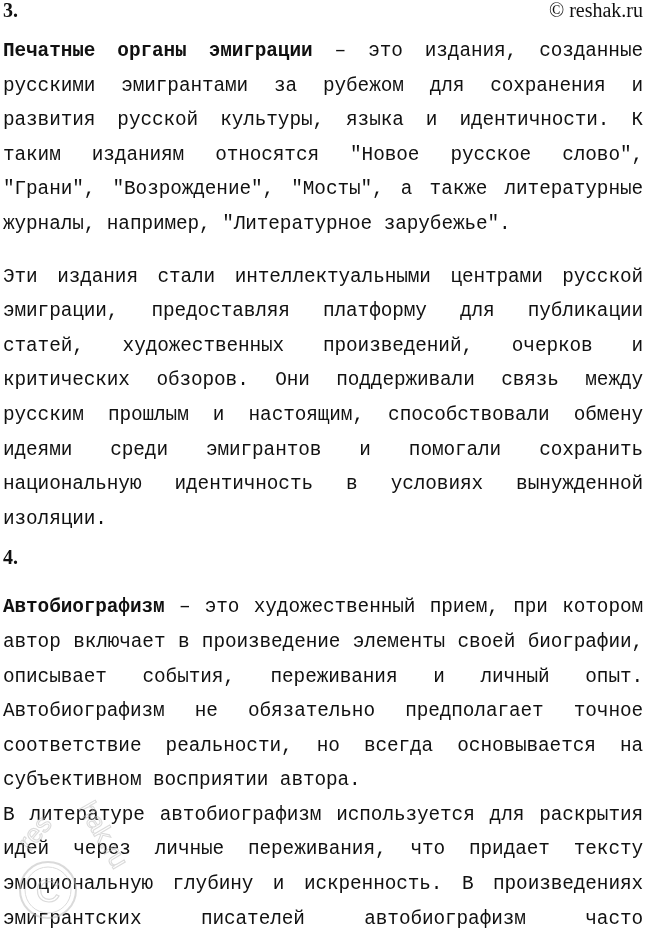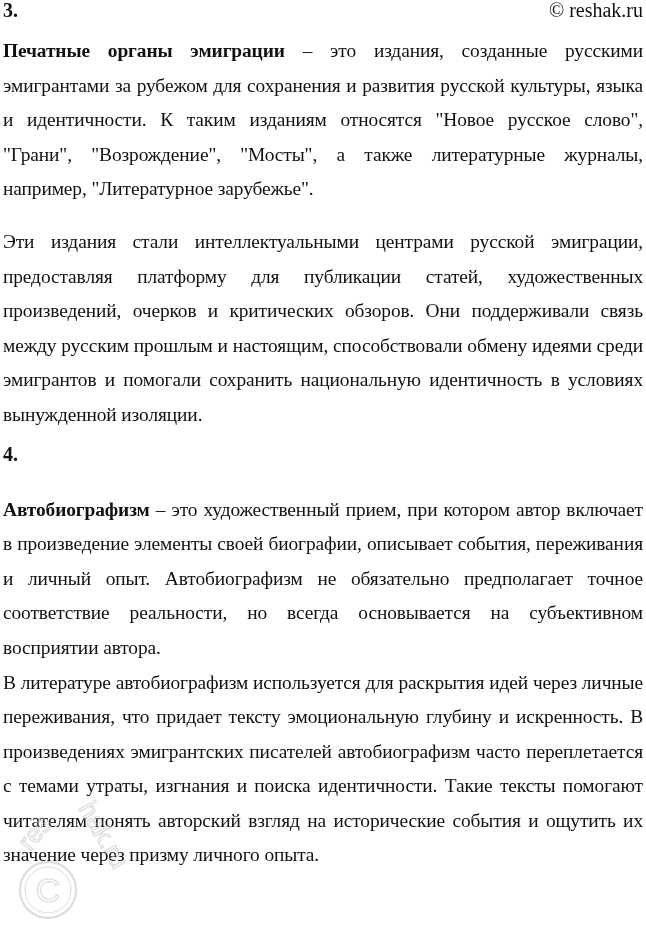--- a/index.html
+++ b/index.html
@@ -39,34 +39,35 @@
       top: -3px;
       font-size: 20px;
       line-height: 26px;
     }
     .para {
       font-size: 19.4px;
       line-height: 34.6px;
       text-align: justify;
       margin: 0;
       letter-spacing: -0.1px;
+      font-family: Liberation Mono, monospace;
     }
     .para b {
       font-weight: bold;
     }
     .p1 { margin-top: 8px; }
     .p2 { margin-top: 18px; }
     .task-number-4 {
       font-weight: bold;
       font-size: 20px;
       line-height: 26px;
       margin-top: 8px;
       height: 26px;
     }
-    .p3 { margin-top: 26px; }
+    .p3 { margin-top: 20px; }
     .p4 { }
     .watermark {
       position: absolute;
       left: 8px;
       top: 790px;
       width: 120px;
       height: 150px;
       pointer-events: none;
       opacity: 0.55;
     }

